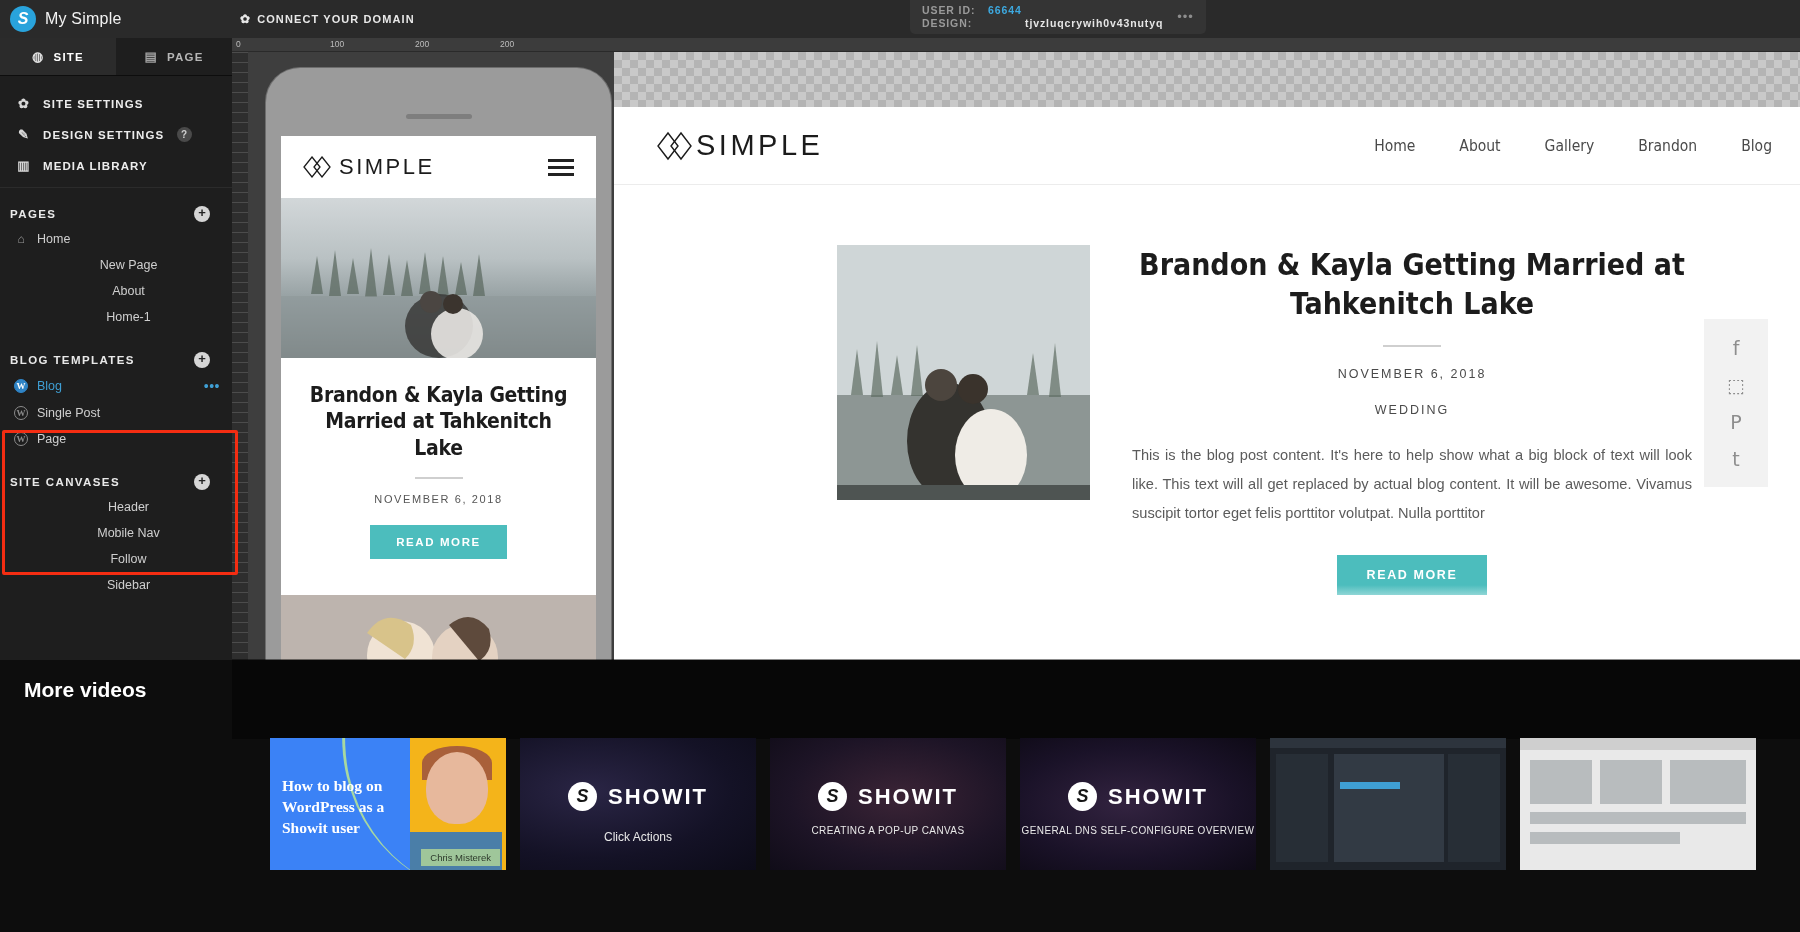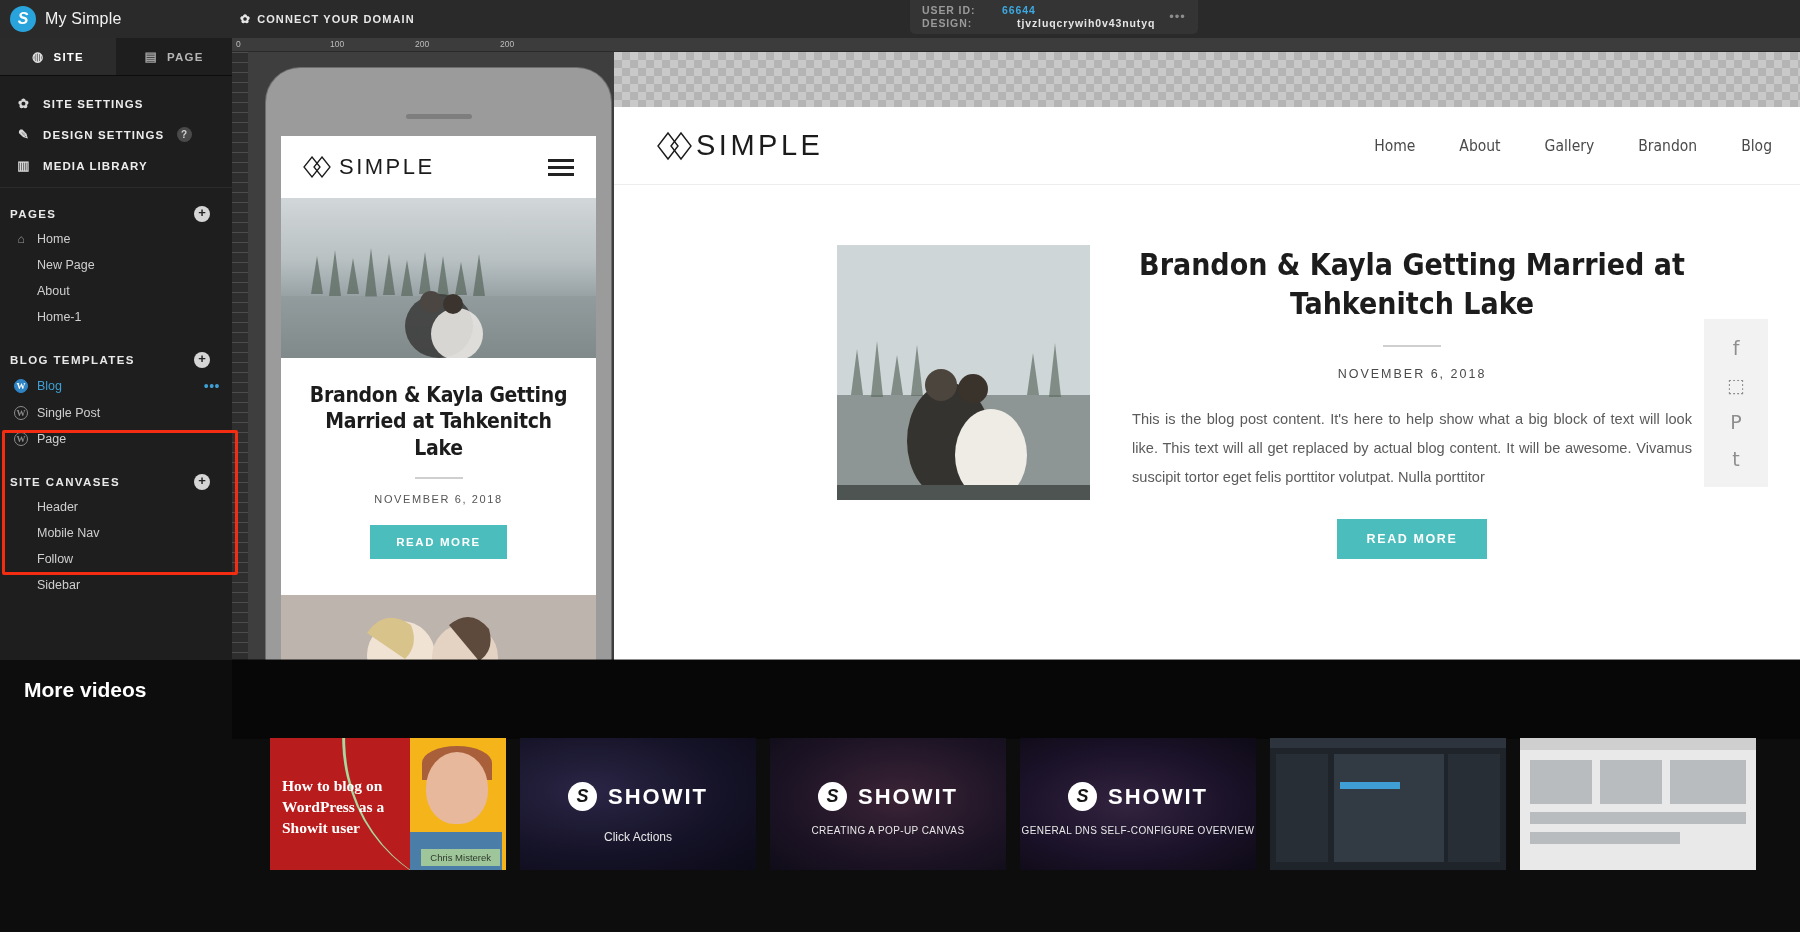--- a/index.html
+++ b/index.html
@@ -33,23 +33,23 @@
   .connect-domain .gear { font-size: 12px; }
 
   .idpanel {
     position: absolute; left: 910px; top: 0;
     background: #343434; border-radius: 0 0 5px 5px;
     padding: 4px 12px 5px 12px;
     display: flex; align-items: center; gap: 14px;
     min-width: 232px;
   }
   .idrows { display: flex; flex-direction: column; gap: 1px; }
-  .idrow { display: flex; font-size: 10.5px; letter-spacing: .9px; }
+  .idrow { display: flex; gap: 8px; font-size: 10.5px; letter-spacing: .9px; }
   .idlabel { color: #9a9a9a; font-weight: bold; width: 58px; }
-  .idval-user { color: #3da9e0; font-weight: bold; margin-left: 22px; }
+  .idval-user { color: #3da9e0; font-weight: bold; }
   .idval-design { color: #e6e6e6; font-weight: bold; padding-left: 37px; }
   .id-dots { color: #8d8d8d; font-size: 13px; letter-spacing: 1px; margin-left:auto; }
 
   
   .sidebar {
     position: absolute; left: 0; top: 38px; width: 232px; height: 622px;
     background: #1e1e1e; z-index: 30; overflow: hidden;
   }
   .tabs { display: flex; height: 38px; border-bottom: 1px solid #0d0d0d; }
   .tab {
@@ -83,21 +83,21 @@
   .plus-btn {
     width: 16px; height: 16px; border-radius: 50%; background: #d6d6d6; color: #232323;
     font-size: 13px; font-weight: bold; line-height: 14px; text-align: center; cursor: pointer;
   }
   .page-row {
     display: flex; align-items: center; gap: 9px;
     padding: 6px 12px 6px 14px; color: #cfcfcf; font-size: 12.5px; cursor: pointer;
     position: relative;
   }
   .page-row .rowico { width: 14px; text-align: center; font-size: 12px; color: #9a9a9a; }
-  .page-row.indent { padding-left: 37px; }
+  .page-row.indent { padding-left: 37px; justify-content: center; }
   .page-row.selected { color: #3f9fd4; }
   .wp-ico {
     width: 14px; height: 14px; border-radius: 50%;
     border: 1.3px solid #8b8b8b; color: #8b8b8b;
     font-size: 9px; font-weight: bold; line-height: 12px; text-align: center;
     font-family: "Liberation Serif", serif;
   }
   .wp-ico.blue { border-color: #2f84c6; color: #fff; background: #2f84c6; }
   .row-dots { margin-left: auto; color: #3f9fd4; font-size: 14px; letter-spacing: .5px; }
 
@@ -232,21 +232,21 @@
     position: absolute; left: 24px; top: 18px;
     color: #fff; font-size: 21px; font-weight: bold;
   }
   .amber-title {
     position: absolute; left: 810px; top: 18px;
     color: #2b2b2b; font-size: 31px; font-weight: bold;
     font-family: "Liberation Sans Narrow","DejaVu Sans Condensed","Liberation Sans",sans-serif;
   }
   .thumbs { position: absolute; left: 270px; top: 78px; display: flex; gap: 14px; }
   .thumb { width: 236px; height: 132px; position: relative; overflow: hidden; }
-  .thumb-1 { background: #b91c1c; }
+  .thumb-1 { background: #3b82f6; }
   .thumb-1 .yellow {
     position: absolute; right: 0; top: 0; width: 96px; height: 132px; background: #f4b41a;
   }
   .thumb-1 .swirl {
     position: absolute; left: 62px; top: -14px; width: 150px; height: 160px;
     border-left: 3px solid #a8d8a0; border-radius: 0 0 0 100%;
     transform: rotate(8deg);
   }
   .thumb-1 .face {
     position: absolute; right: 18px; top: 14px; width: 62px; height: 72px;
@@ -525,20 +525,21 @@
           <ellipse cx="154" cy="210" rx="36" ry="46" fill="#efece6"></ellipse>
           <circle cx="104" cy="140" r="16" fill="#4c453e"></circle>
           <circle cx="136" cy="144" r="15" fill="#3a332c"></circle>
           <rect y="240" width="253" height="15" fill="#4e5452"></rect>
         </svg>
       </div>
       <div class="d-text">
         <div class="d-title">Brandon &amp; Kayla Getting Married at Tahkenitch Lake</div>
         <div class="d-rule"></div>
         <div class="d-date">NOVEMBER 6, 2018</div>
+        <div class="d-cat">WEDDING</div>
         <div class="d-para">This is the blog post content. It's here to help show what a big block of text will look like. This text will all get replaced by actual blog content. It will be awesome. Vivamus suscipit tortor eget felis porttitor volutpat. Nulla porttitor</div>
         <div class="d-btn">READ MORE</div>
       </div>
 
       <div class="social-strip">
         <div>f</div>
         <div>⬚</div>
         <div>P</div>
         <div>t</div>
       </div>

